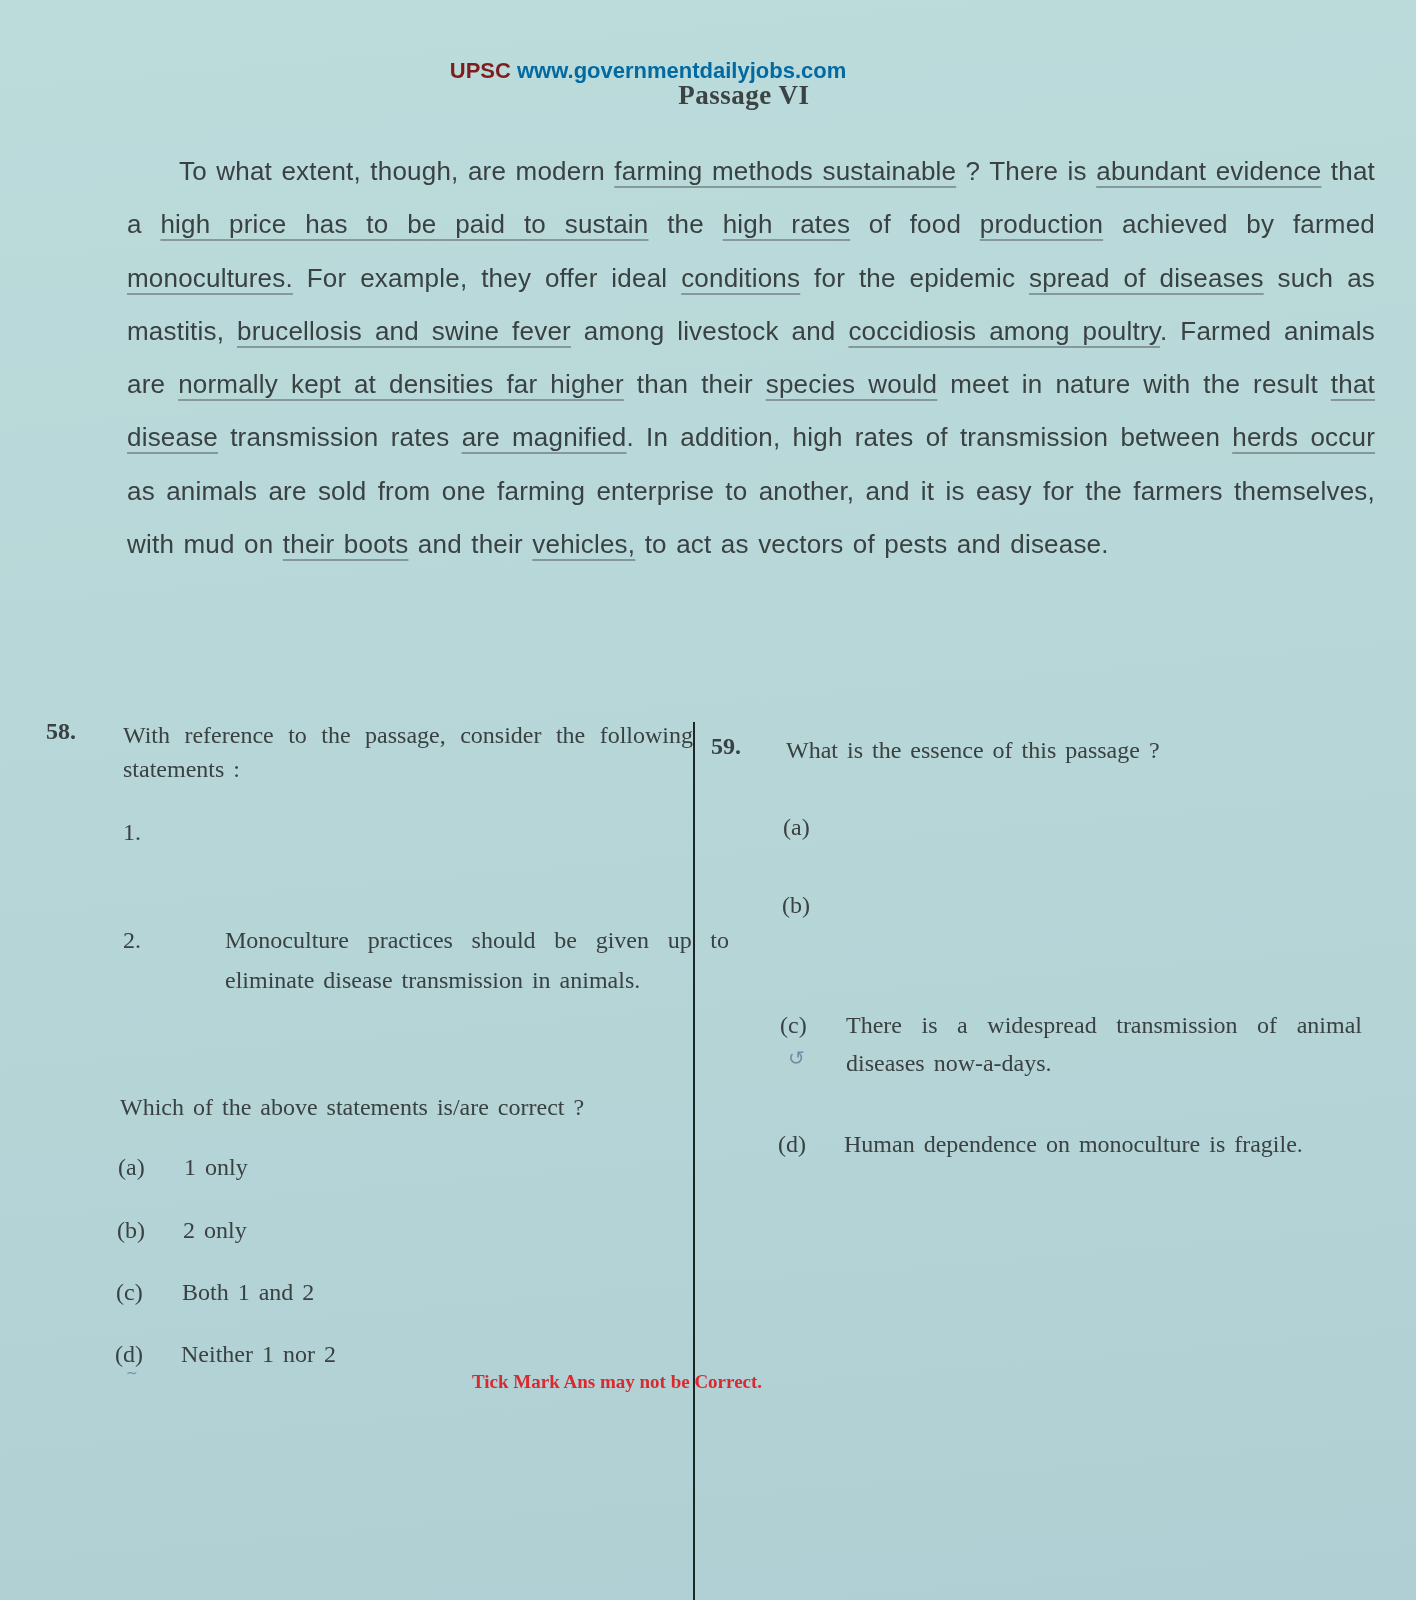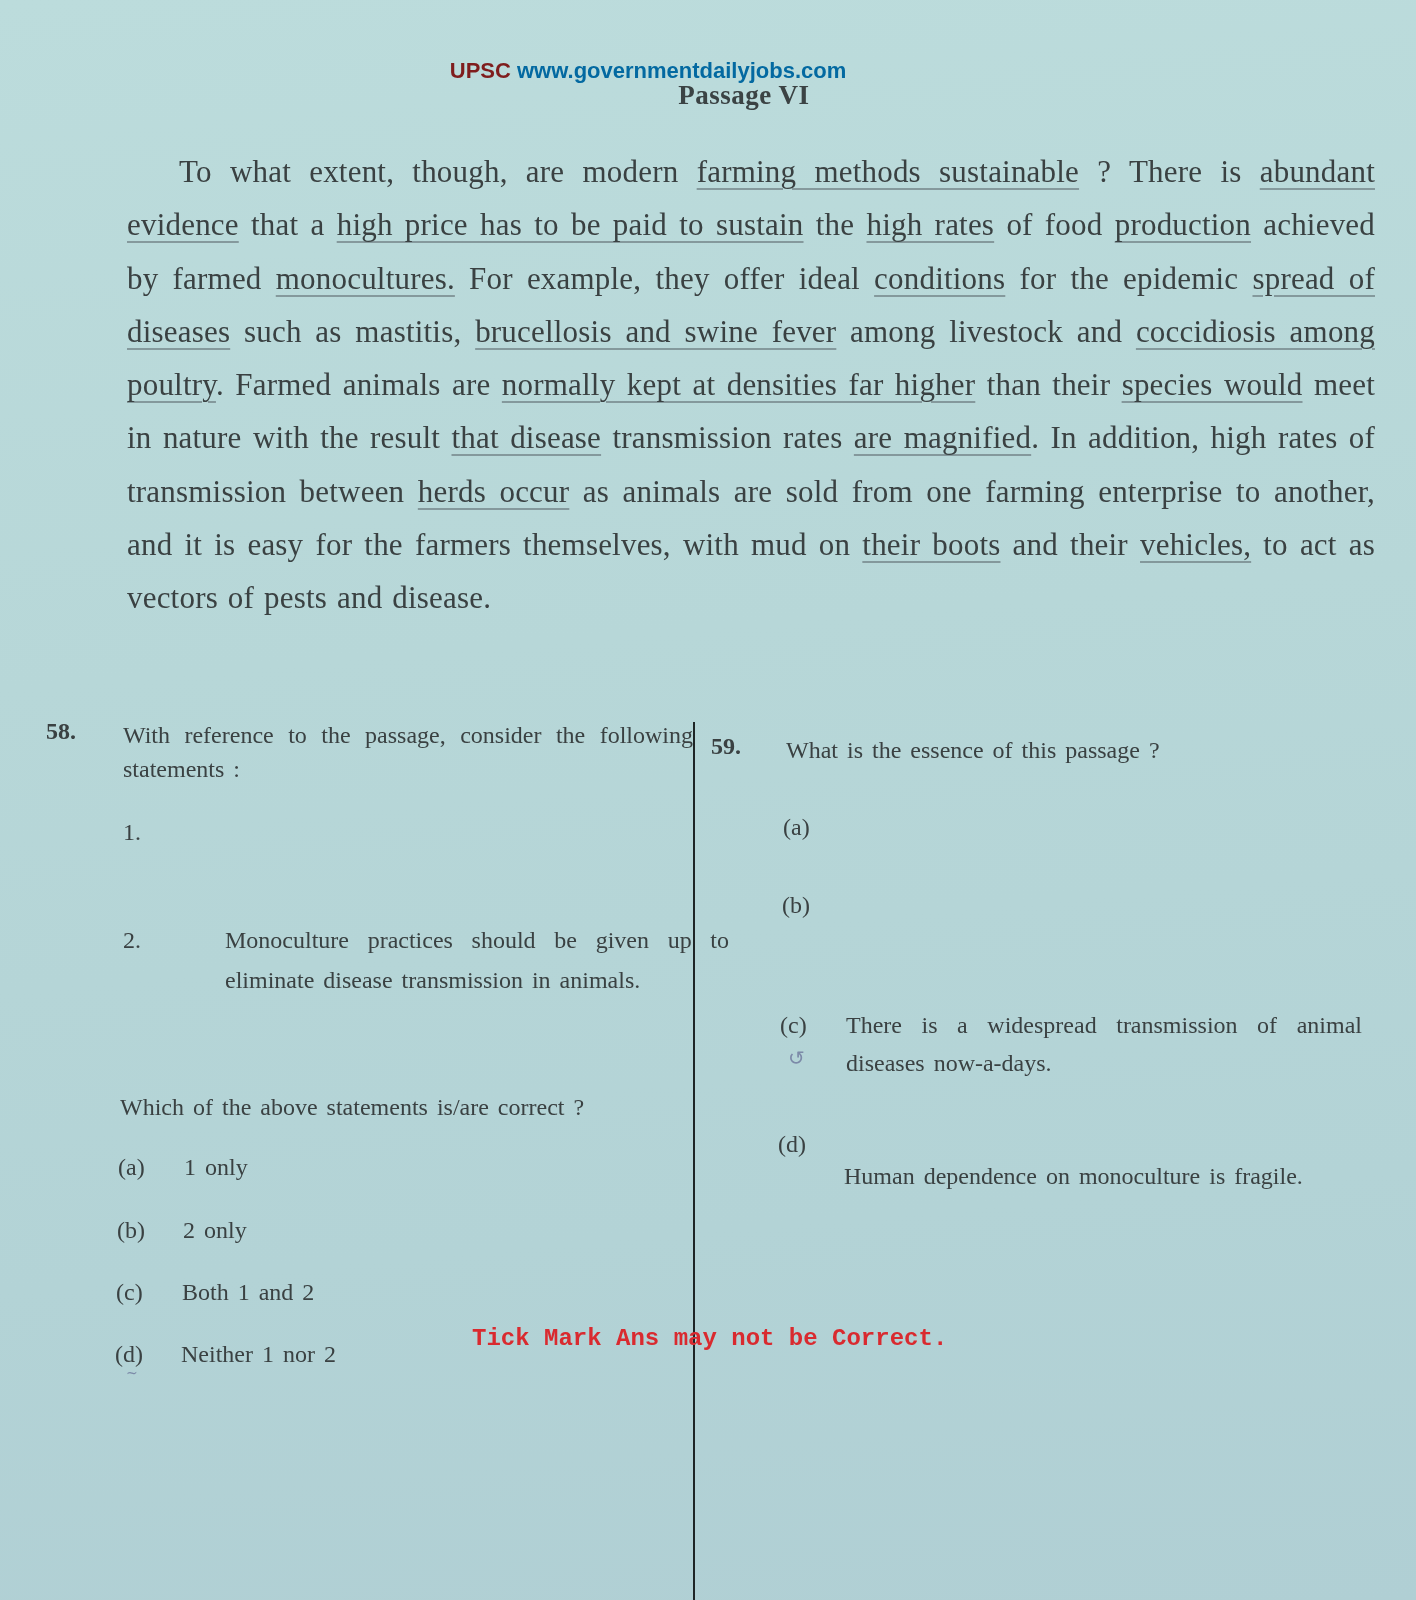--- a/index.html
+++ b/index.html
@@ -17,21 +17,21 @@
     }
     .watermark .upsc { color: #7f1d1d; }
     .watermark .site { color: #0369a1; }
     .passage-title {
       top: 80px; left: 0; width: 1416px; text-align: center;
       font-family: "Liberation Serif", serif; font-weight: bold; font-size: 27px;
       color: #3b4344; letter-spacing: 0.5px; margin-left: 36px;
     }
     .passage {
       top: 145px; left: 127px; width: 1248px;
-      font-family: Liberation Serif, serif; font-size: 31px;
+      font-family: Liberation Sans, sans-serif; font-size: 26px;
       line-height: 53.3px; text-align: justify; text-indent: 52px;
       color: #3a4142; letter-spacing: 0.2px; word-spacing: 2px;
     }
     .passage .ul { text-decoration: underline; text-decoration-color: rgba(90,100,105,0.55); text-underline-offset: 6px; text-decoration-thickness: 2px; }
     .divider {
       left: 693px; top: 722px; width: 2px; height: 878px;
       background: #1e2526;
     }
     .qnum {
       font-family: "Liberation Serif", serif; font-weight: bold; font-size: 24px; color: #3a4142;
@@ -40,22 +40,22 @@
       font-family: "Liberation Serif", serif; font-size: 24px; line-height: 34px;
       color: #3a4142; text-align: justify; word-spacing: 3px;
     }
     .stmt { font-family: "Liberation Serif", serif; font-size: 24px; color: #3a4142; line-height: 40px; }
     .stmt .num { position: absolute; left: 0; top: 0; }
     .stmt .txt { position: absolute; left: 66px; top: 0; text-align: justify; word-spacing: 3px; }
     .opt { font-family: "Liberation Serif", serif; font-size: 24px; color: #3a4142; line-height: 38px; }
     .opt .lbl { position: absolute; left: 0; top: 0; }
     .opt .txt { position: absolute; left: 66px; top: 0; text-align: justify; word-spacing: 3px; }
     .note {
-      top: 1325px; left: 472px;
-      font-family: Liberation Mono, monospace; font-weight: bold; font-size: 24px;
+      top: 1371px; left: 472px;
+      font-family: Liberation Serif, serif; font-weight: bold; font-size: 19px;
       color: #d92a2f; white-space: nowrap;
     }
     .pencil-mark { font-family: "DejaVu Sans", sans-serif; color: #7c8aa8; font-size: 20px; }
   </style>
 </head>
 <body>
 
 <div class="abs watermark">
   <span class="upsc">UPSC</span>
   <span class="site">www.governmentdailyjobs.com</span>
@@ -111,17 +111,17 @@
   <div class="abs opt" style="left:782px; top:886px; width:580px; height:80px;">
     <span class="lbl">(b)</span>
   </div>
   <div class="abs opt" style="left:780px; top:1006px; width:582px; height:80px;">
     <span class="lbl">(c)</span>
     <span class="txt" style="width:516px;">There is a widespread transmission of animal diseases now-a-days.</span>
   </div>
   <div class="abs pencil-mark" style="left:788px; top:1046px;">↺</div>
   <div class="abs opt" style="left:778px; top:1125px; width:584px; height:80px;">
     <span class="lbl">(d)</span>
-    <span class="txt" style="width:518px;margin-top:32px;">Human dependence on monoculture is fragile.</span>
+    <span class="txt" style="width:518px;">Human dependence on monoculture is fragile.</span>
   </div>
 </div>
 
 <div class="abs note">Tick Mark Ans may not be Correct.</div>
 
 </body></html>

